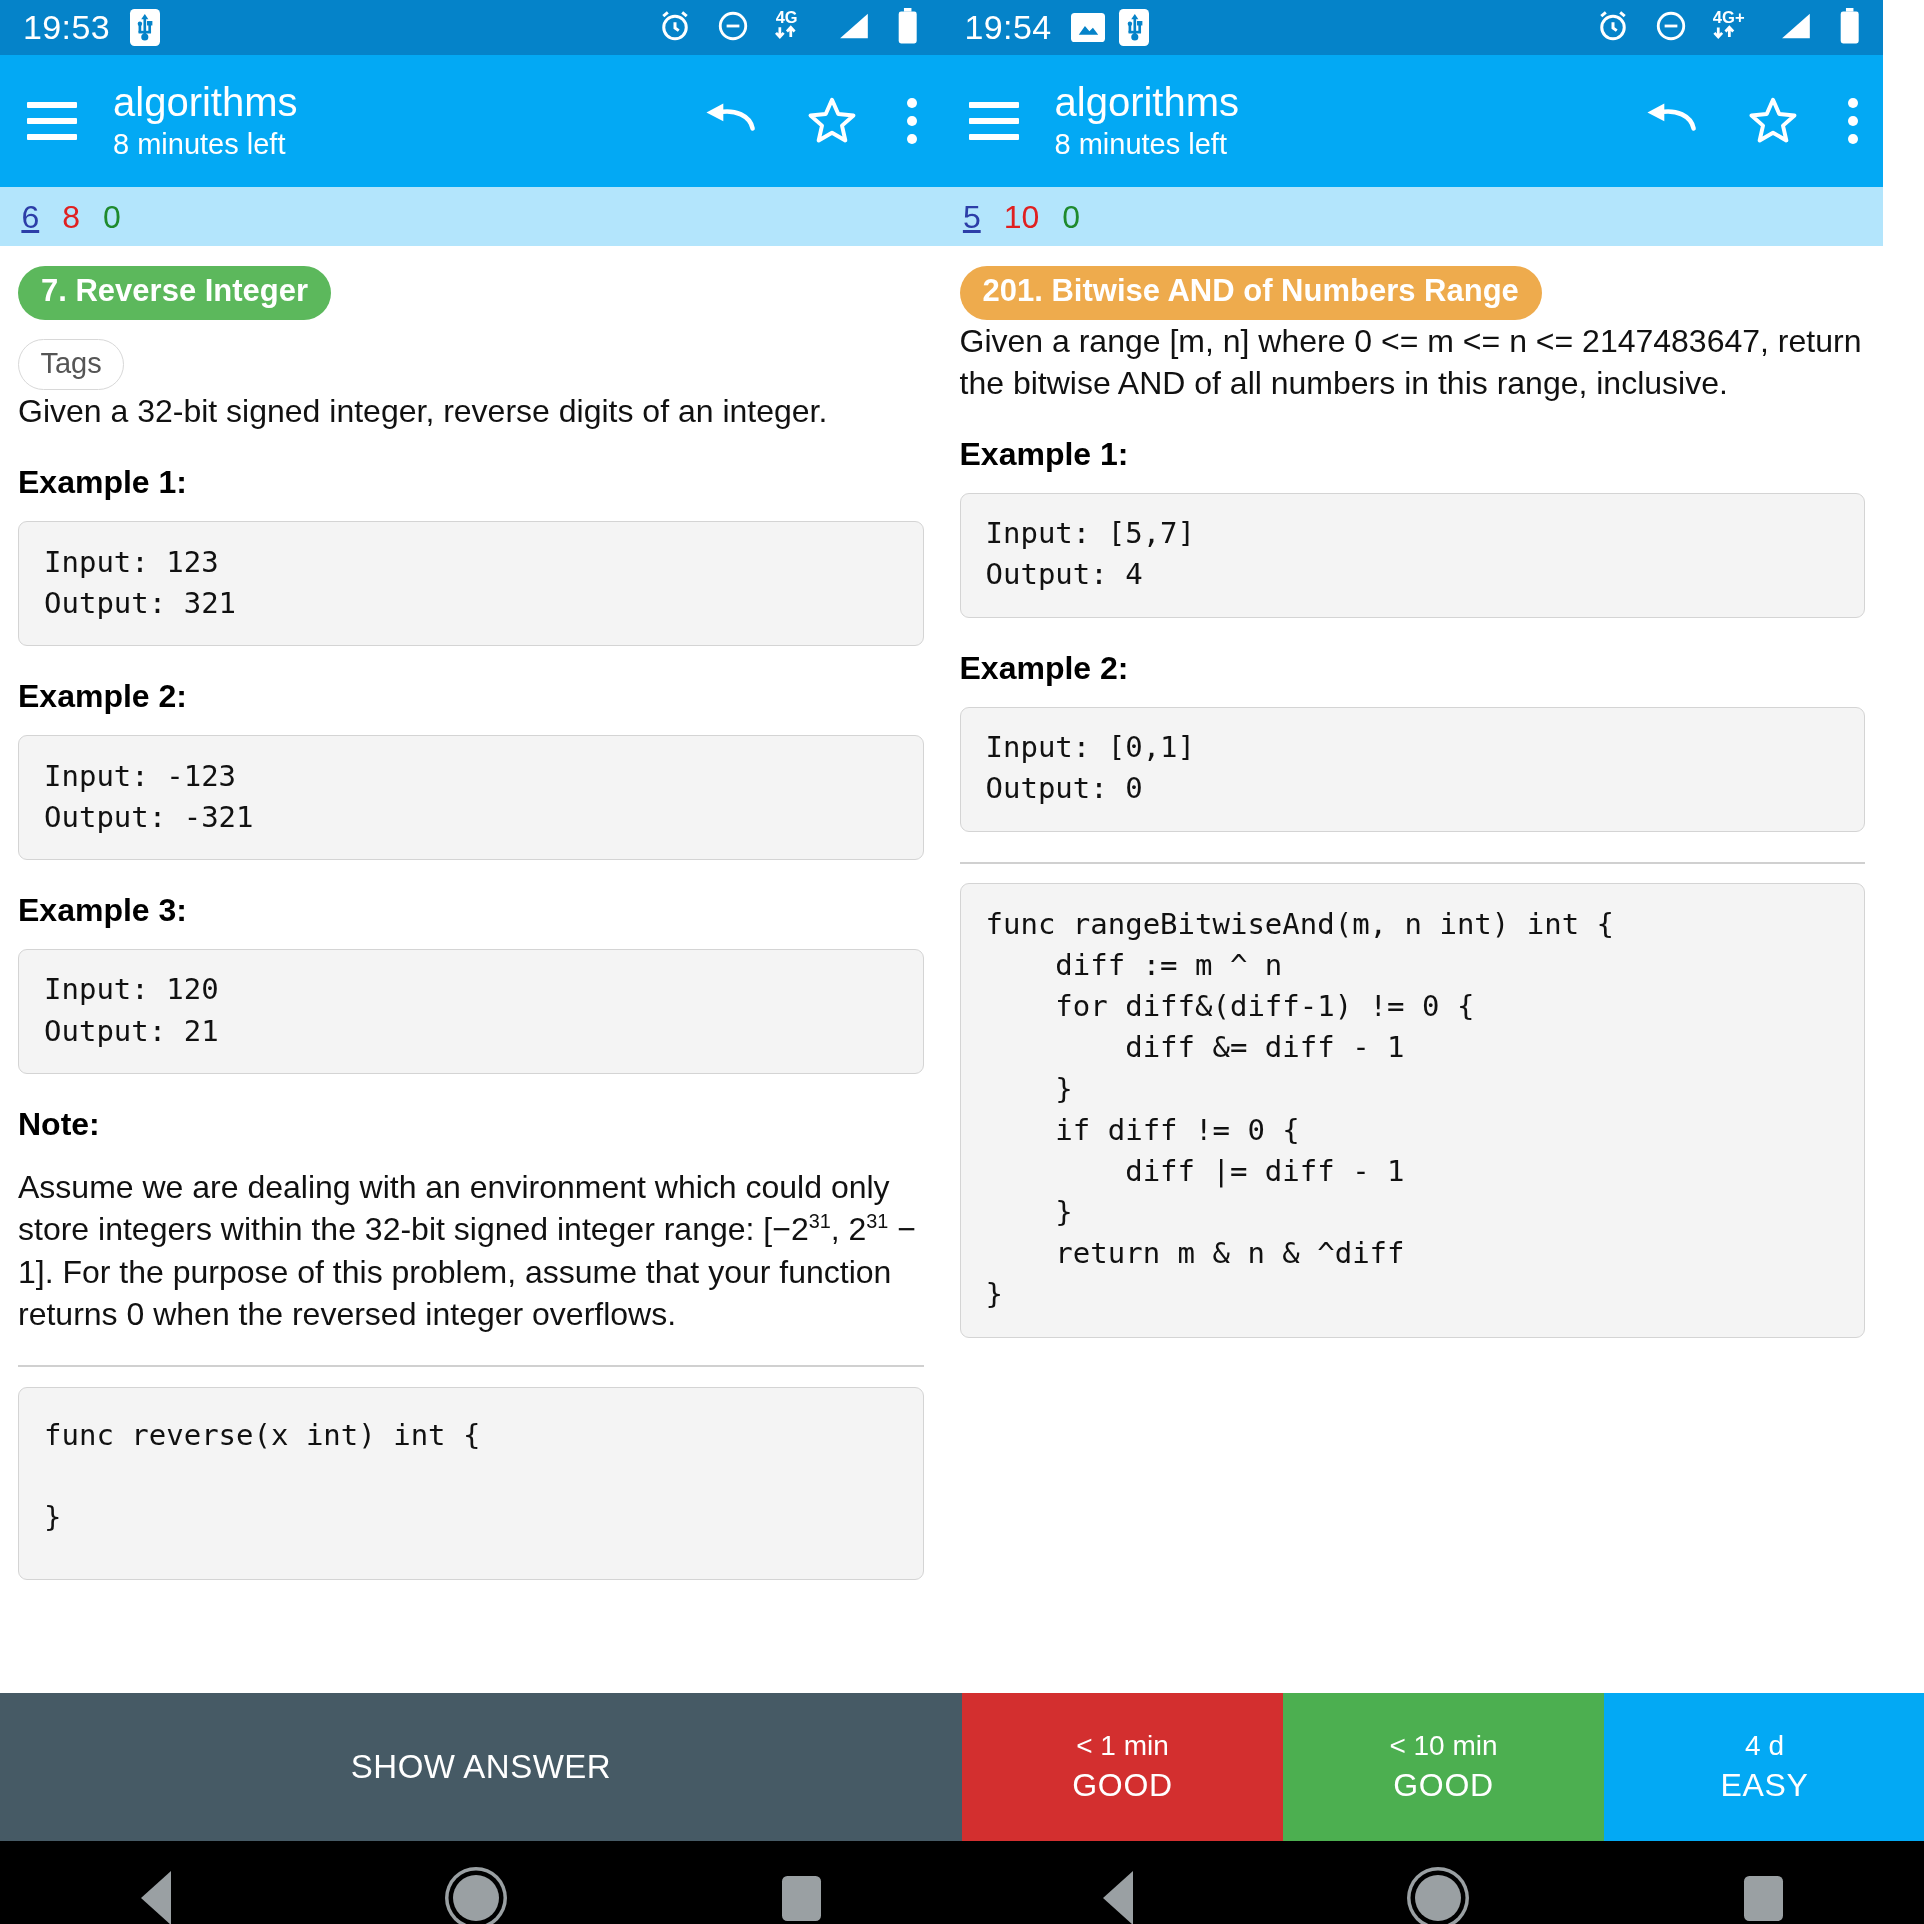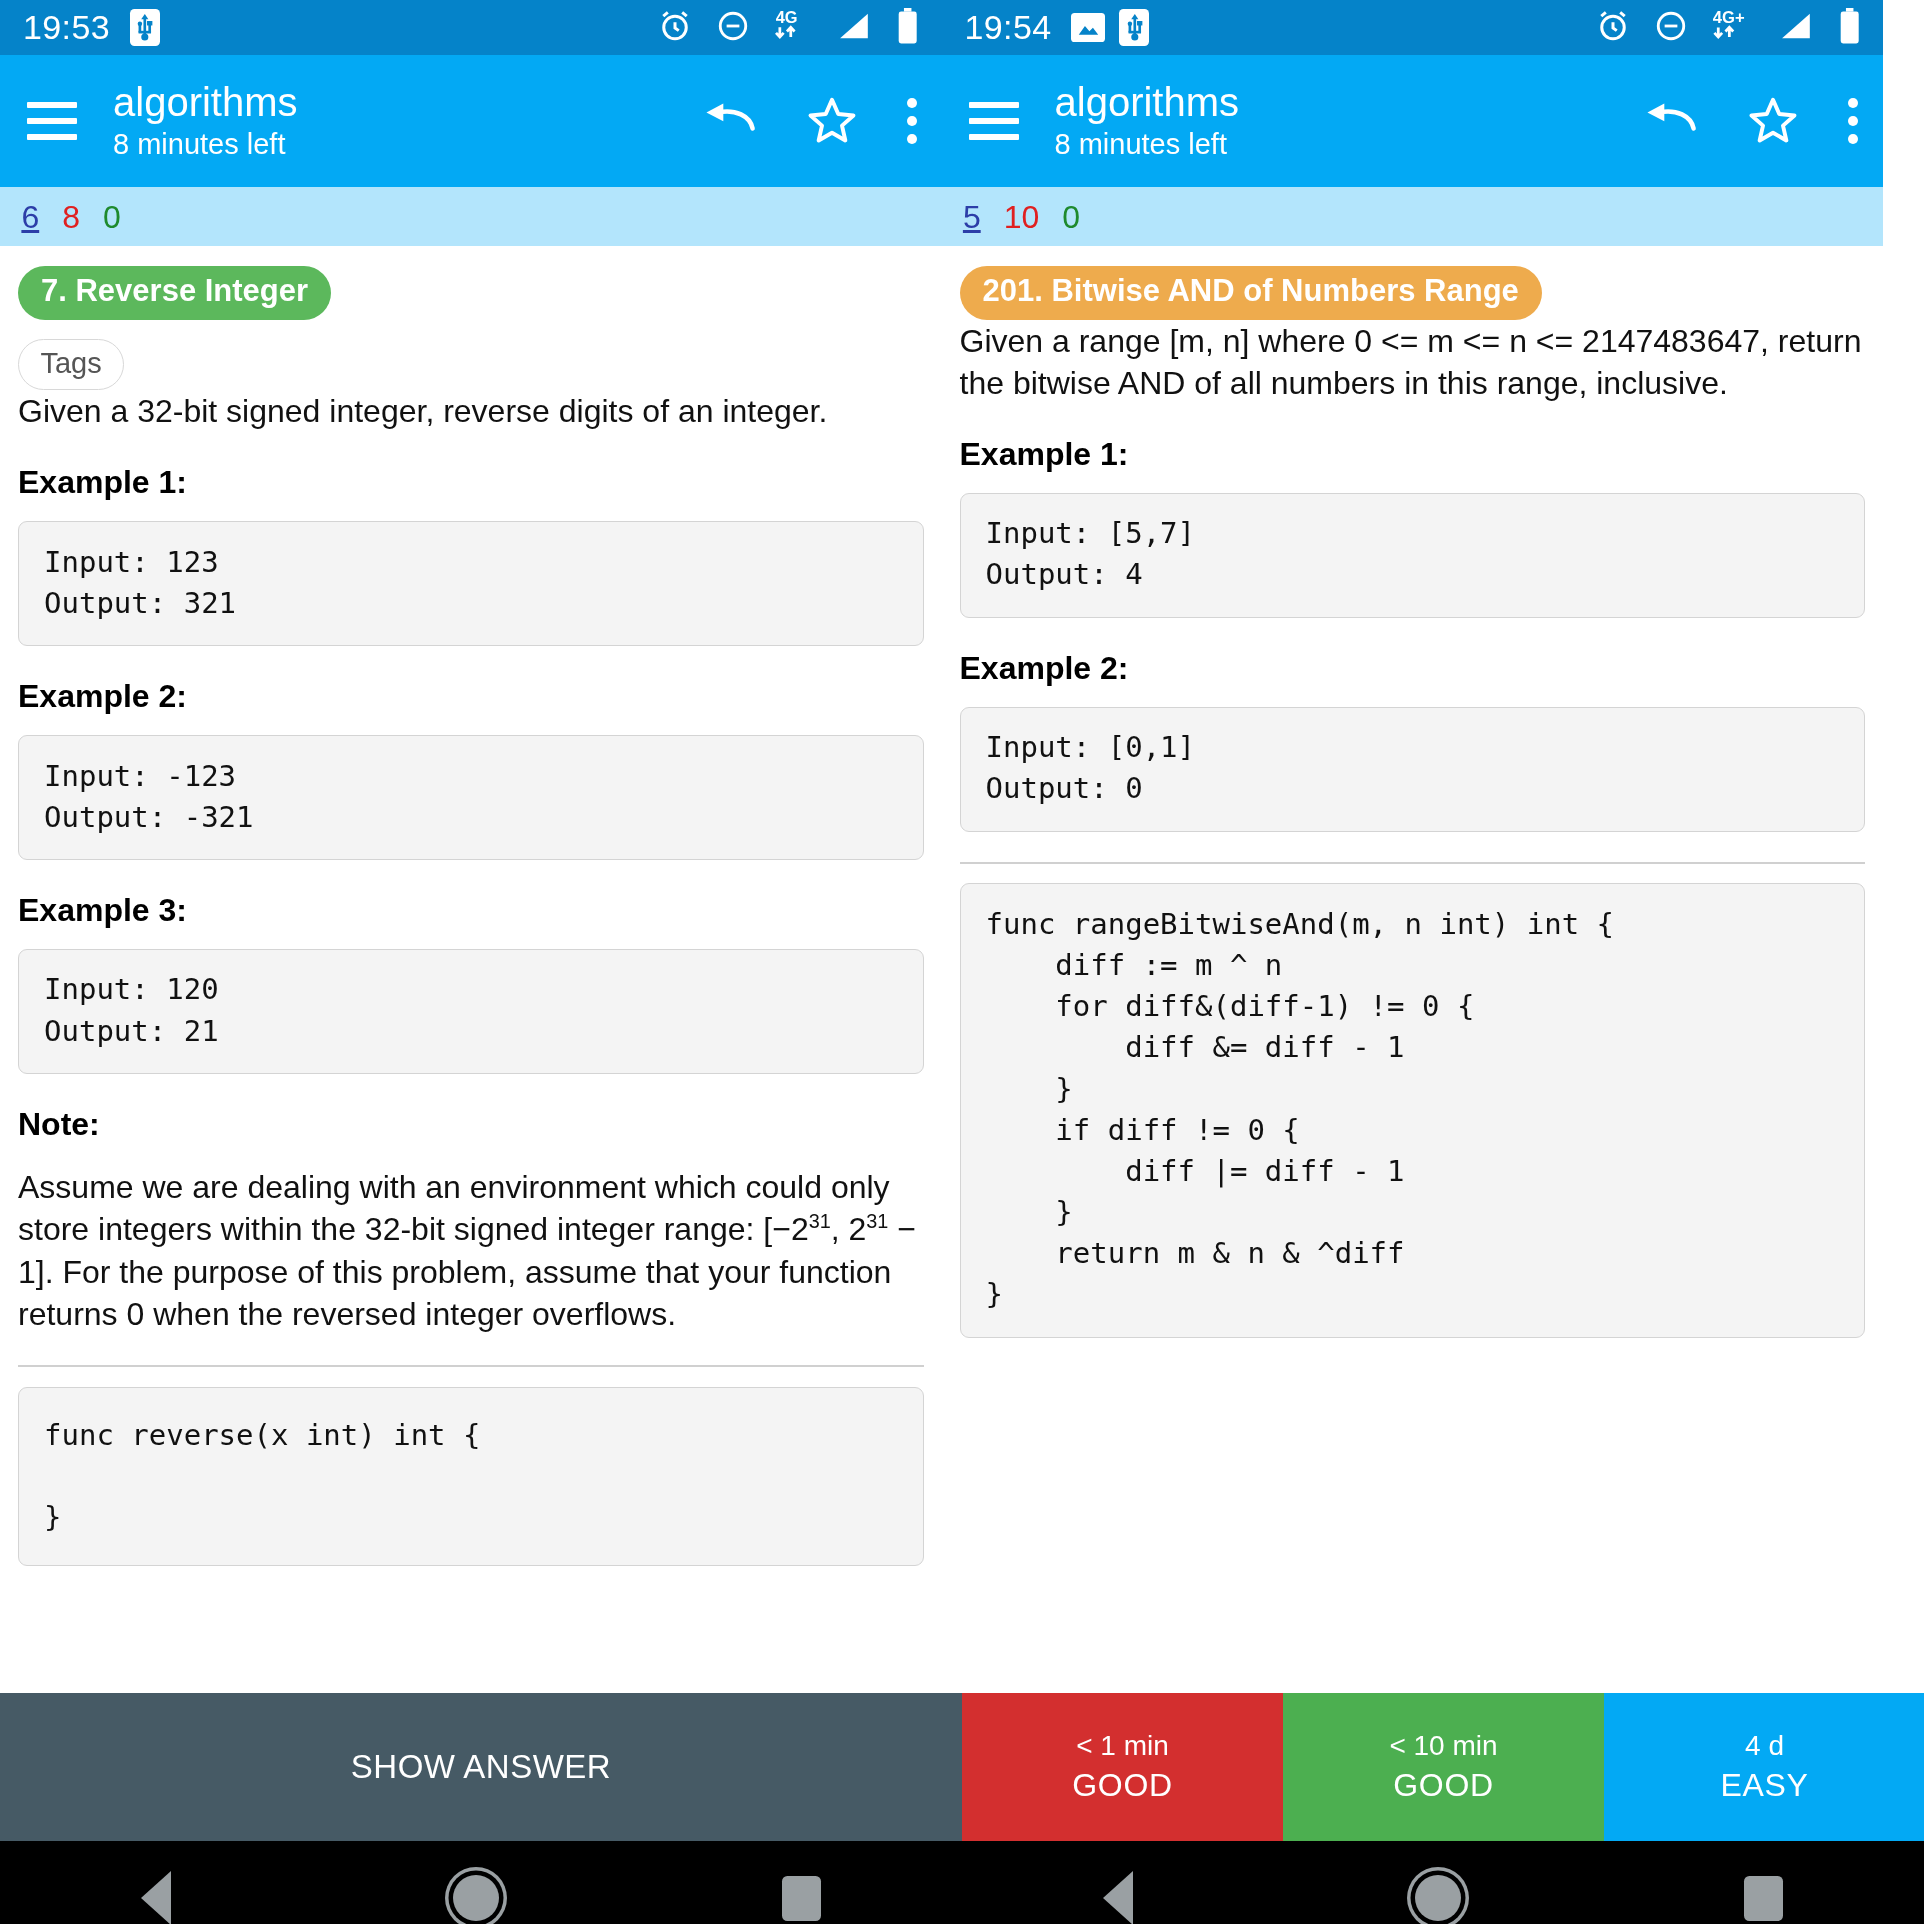--- a/index.html
+++ b/index.html
@@ -135,21 +135,21 @@
     background: #f4f4f4;
     border: 1.8px solid #d4d4d4;
     border-radius: 9px;
     padding: 19.6px 25px 21.4px 25px;
     font-family: "DejaVu Sans Mono", monospace;
     font-size: 29px;
     line-height: 1.42;
     color: #111111;
     white-space: pre;
   }
-  .codebox.code-func { padding: 27px 25px 27px 25px; }
+  .codebox.code-func { padding: 27px 25px 41px 25px; }
   .hr {
     height: 1.8px;
     background: #d0d0d0;
     margin-top: 30px;
     margin-bottom: 1.8px;
   }
   sup { font-size: 0.62em; vertical-align: super; line-height: 0; }
 
   
   .answerbar {

